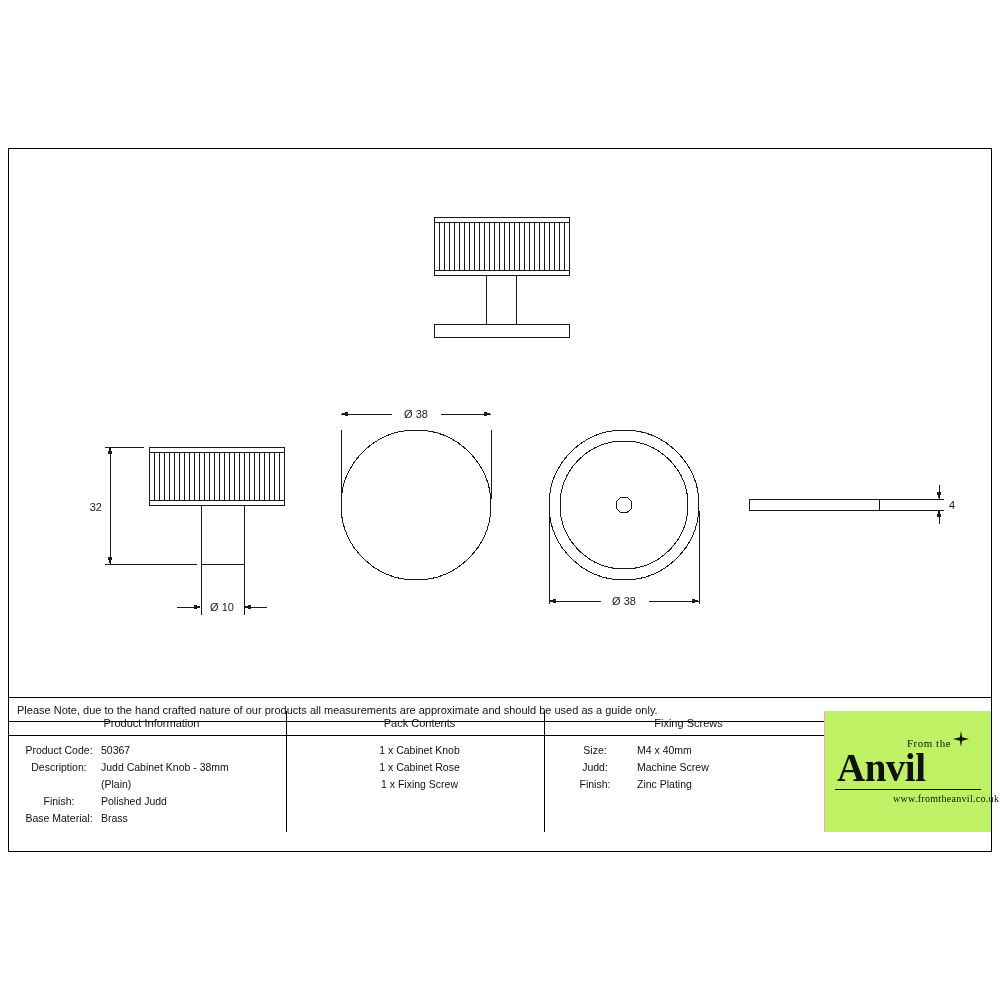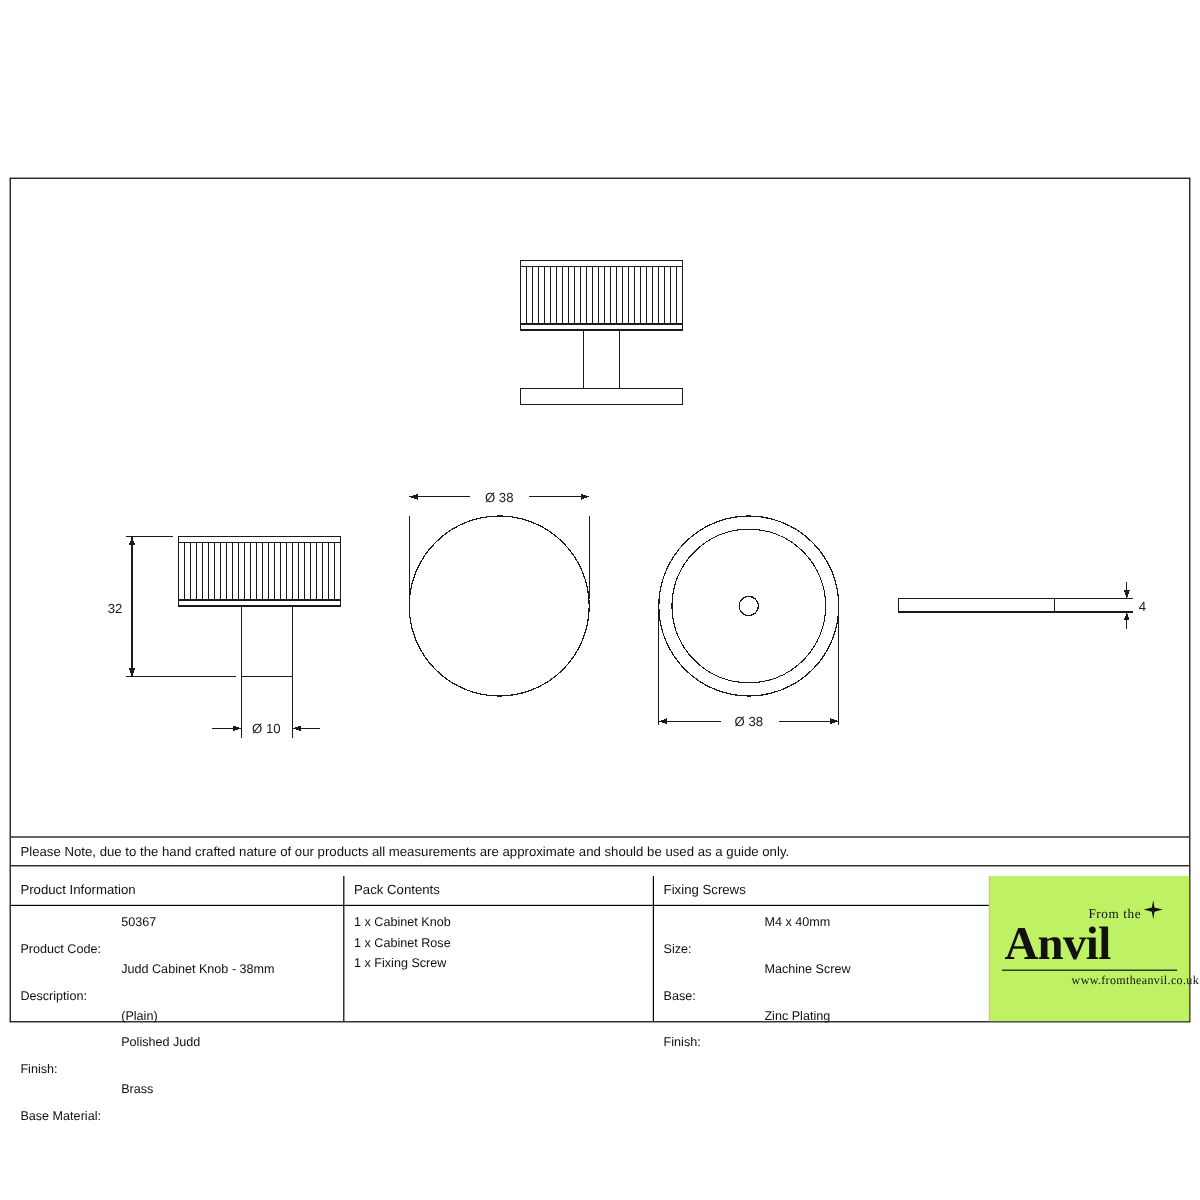--- a/index.html
+++ b/index.html
@@ -44,24 +44,25 @@
     padding-left: 8px;
     color: #111;
     white-space: nowrap;
     overflow: hidden;
   }
 
   
   #info {
     position: absolute;
     left: 0;
-    top: 581px;
+    top: 562px;
     width: 982px;
     height: 121px;
     display: flex;
+    text-align: center;
   }
   .col {
     position: relative;
     height: 121px;
   }
   .col-prod { width: 278px; border-right: 1px solid #000; }
   .col-pack { width: 258px; border-right: 1px solid #000; }
   .col-fix  { width: 280px; border-right: 1px solid #fca5a5; }
   .col-logo { width: 166px; }
 
@@ -80,21 +81,21 @@
   }
   .col-body {
     padding: 7px 0 0 8px;
     font-size: 10.5px;
   }
   .kv {
     display: flex;
     line-height: 17px;
     white-space: nowrap;
   }
-  .kv .k { width: 84px; flex: 0 0 84px; color: #111; margin-top: 22px; }
+  .kv .k { width: 84px; flex: 0 0 84px; color: #111; }
   .kv .v { color: #111; }
   .kv-indent .k { visibility: hidden; }
   .plain-line { line-height: 17px; font-size: 10.5px; color: #111; white-space: nowrap; }
 
   .fix .k { width: 84px; flex: 0 0 84px; }
 
   
   .col-logo {
     position: relative;
     background: #bef264;
@@ -338,21 +339,21 @@
 
     <div class="col col-fix">
       <div class="col-head">Fixing Screws</div>
       <div class="col-head-rule"></div>
       <div class="col-body fix">
         <div class="kv">
           <span class="k">Size:</span>
           <span class="v">M4 x 40mm</span>
         </div>
         <div class="kv">
-          <span class="k">Base:</span>
+          <span class="k">Judd:</span>
           <span class="v">Machine Screw</span>
         </div>
         <div class="kv">
           <span class="k">Finish:</span>
           <span class="v">Zinc Plating</span>
         </div>
       </div>
     </div>
 
     <div class="col col-logo">

